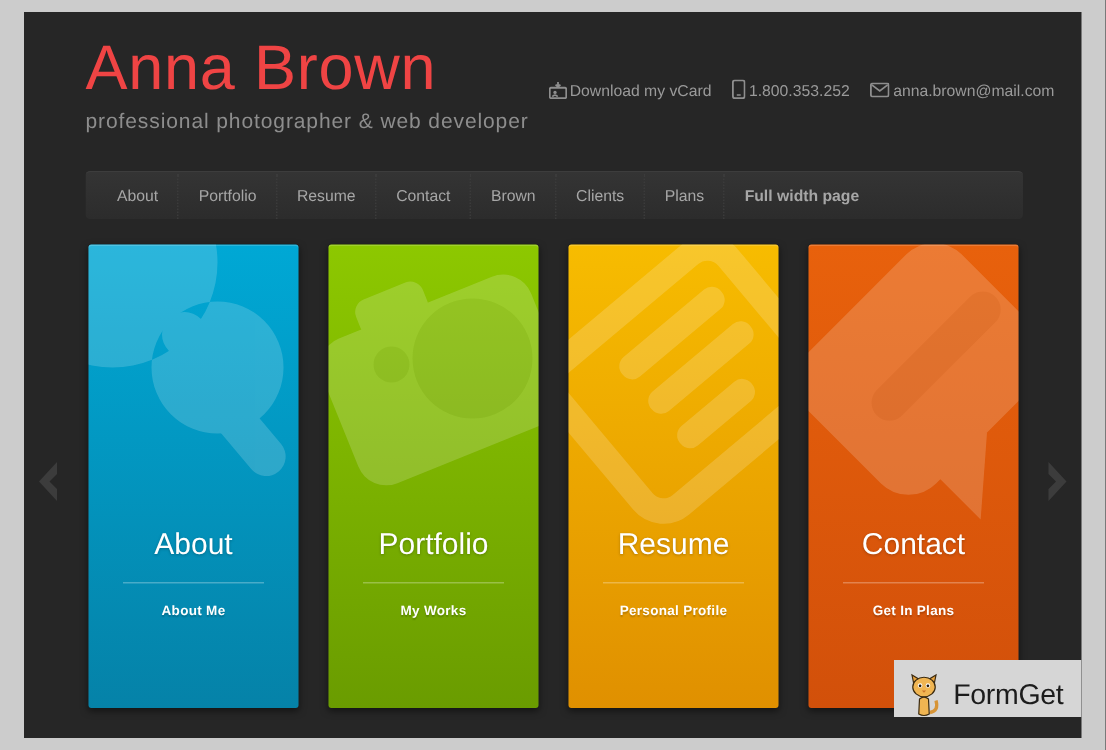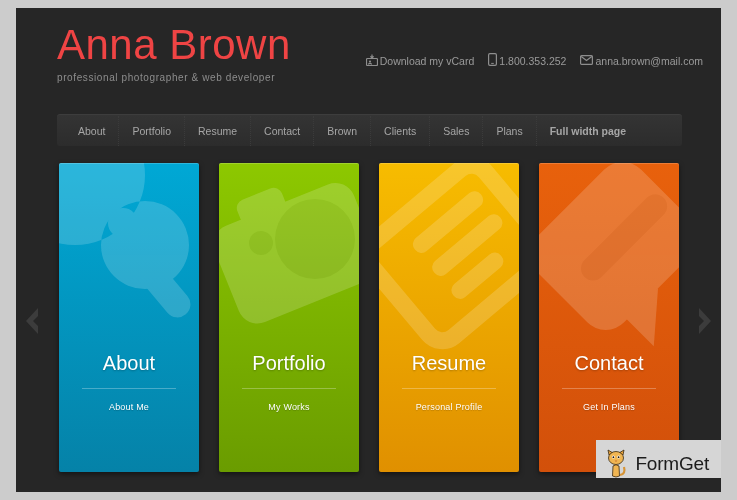--- a/index.html
+++ b/index.html
@@ -44,21 +44,21 @@
   .brand-name {
     font-size: 42px;
     font-weight: 300;
     color: #ef4444;
     letter-spacing: 0.5px;
     line-height: 46px;
     white-space: nowrap;
   }
 
   .brand-tag {
-    font-size: 10px;
+    font-size: 14px;
     color: #8d8d8d;
     letter-spacing: 0.6px;
     margin-top: 4px;
     white-space: nowrap;
   }
 
   
   .contact-strip {
     position: absolute;
     right: 18px;
@@ -157,21 +157,21 @@
 
   .card-rule {
     width: 94px;
     height: 1px;
     margin: 13px auto 0 auto;
     background: rgba(255,255,255,0.28);
   }
 
   .card-sub {
     font-size: 9px;
-    font-weight: normal;
+    font-weight: bold;
     color: #ffffff;
     margin-top: 13px;
     letter-spacing: 0.2px;
     text-shadow: 0 1px 1px rgba(0,0,0,0.2);
   }
 
   
   .arrow {
     position: absolute;
     top: 296px;
@@ -254,21 +254,20 @@
     </div>
   </div>
 
   <nav class="navbar">
     <a class="nav-item" href="#">About</a>
     <a class="nav-item" href="#">Portfolio</a>
     <a class="nav-item" href="#">Resume</a>
     <a class="nav-item" href="#">Contact</a>
     <a class="nav-item" href="#">Brown</a>
     <a class="nav-item" href="#">Clients</a>
-    <a class="nav-item" href="#">Sales</a>
     <a class="nav-item" href="#">Plans</a>
     <a class="nav-item" href="#">Full width page</a>
   </nav>
 
   <div class="cards">
 
     <a class="card" href="#" id="card0" style="background: linear-gradient(rgb(0, 168, 213), rgb(5, 130, 168));">
       <svg class="card-watermark" viewBox="0 0 185 205">
         <path d="M100 18 A70 70 0 1 0 30 88 A70 70 0 0 0 100 18 Z M100 44 A44 44 0 1 1 56 88 A44 44 0 0 1 100 44 Z" fill="#ffffff"></path>
         <circle cx="78" cy="66" r="15" fill="#ffffff"></circle>

